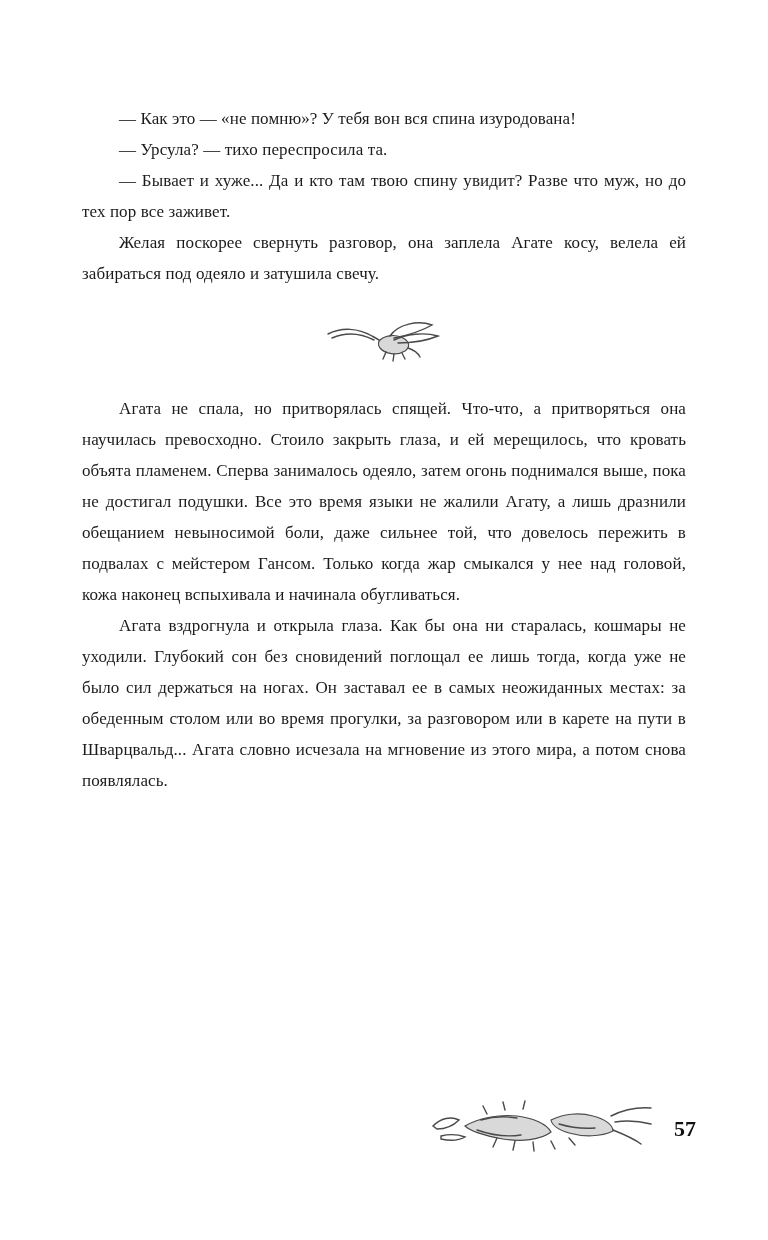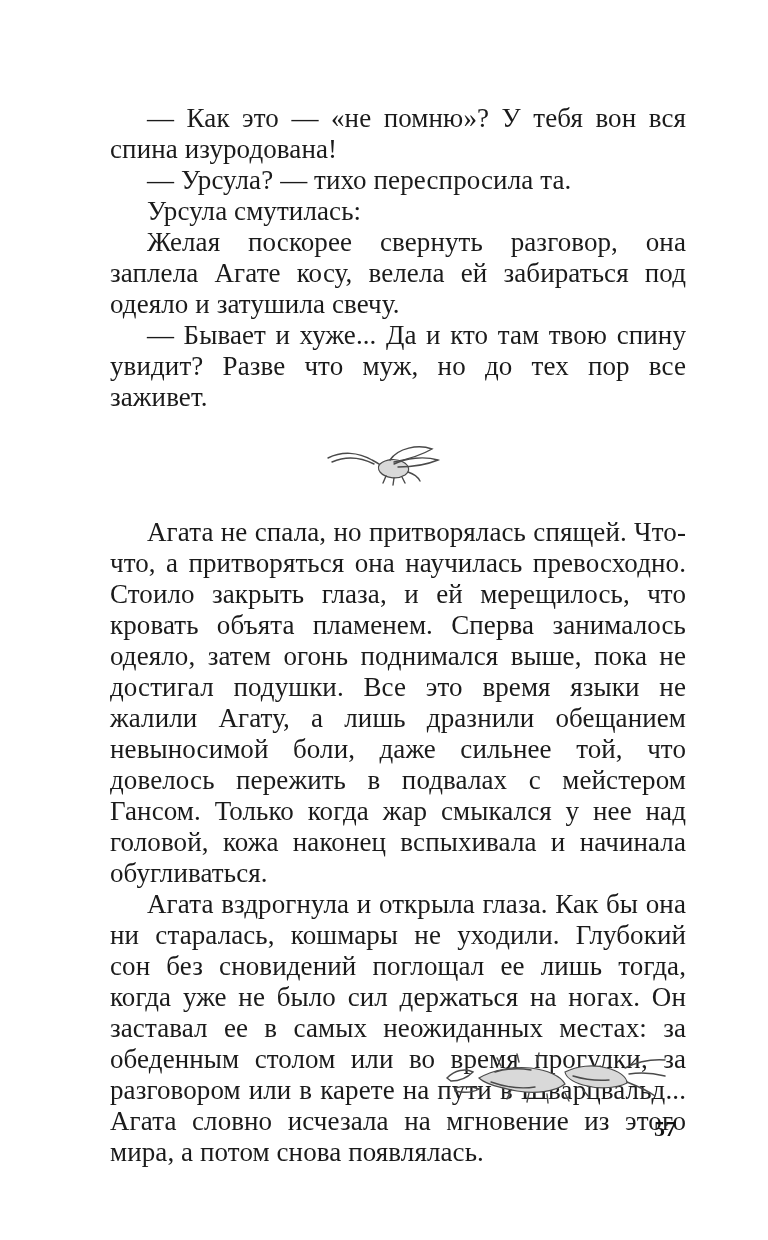--- a/index.html
+++ b/index.html
@@ -13,64 +13,61 @@
     font-family: "Liberation Serif", serif;
     color: #1b1b1b;
   }
   .text-block {
     position: absolute;
     top: 103px;
     left: 82px;
     right: 82px;
   }
   .text-block p {
-    font-size: 27px;
+    font-size: 17px;
     line-height: 31px;
     text-align: justify;
     text-indent: 37px;
     letter-spacing: 0.1px;
-    margin-left: 28px;
   }
   .ornament-divider {
     display: flex;
     justify-content: center;
     align-items: center;
     margin: 28px 0 24px 0;
     height: 52px;
   }
   .sketch { stroke: #4a4a4a; fill: none; stroke-width: 1.4; stroke-linecap: round; }
   .sketch-fill { fill: #d9d9d9; stroke: #4a4a4a; stroke-width: 1.2; }
   .footer {
     position: absolute;
-    right: 92px;
+    right: 72px;
     bottom: 86px;
     display: flex;
     align-items: flex-end;
     gap: 12px;
-    flex-direction: column;
   }
   .page-number {
     font-size: 22px;
     font-weight: bold;
     line-height: 1;
     padding-bottom: 14px;
     color: #111111;
   }
 </style>
 </head>
 <body>
 
 <div class="page">
 
   <div class="text-block">
     <p>— Как это — «не помню»? У тебя вон вся спина изуродована!</p>
     <p>— Урсула? — тихо переспросила та.</p>
-    <p>Урсула смутилась:</p>
+    <p>— Бывает и хуже... Да и кто там твою спину увидит? Разве что муж, но до тех пор все заживет.</p>
     <p>Желая поскорее свернуть разговор, она заплела Агате косу, велела ей забираться под одеяло и затушила свечу.</p>
-    <p>— Бывает и хуже... Да и кто там твою спину увидит? Разве что муж, но до тех пор все заживет.</p>
 
     <div class="ornament-divider">
 
       <svg width="120" height="50" viewBox="0 0 120 50" aria-hidden="true">
         <path class="sketch" d="M4 16 C 18 9, 34 10, 48 18 C 52 20, 55 22, 58 24"></path>
         <path class="sketch" d="M8 20 C 22 14, 36 15, 50 22" stroke-width="0.9"></path>
         <path class="sketch-fill" d="M56 22 c 6 -5 16 -6 23 -2 c 6 3 8 9 2 13 c -8 5 -20 3 -25 -3 c -2 -3 -2 -6 0 -8 z"></path>
         <path class="sketch" d="M66 18 C 74 6, 94 2, 108 7 C 96 14, 80 18, 70 20" stroke-width="1.1"></path>
         <path class="sketch" d="M70 22 C 82 16, 100 14, 114 18 C 102 23, 86 25, 74 25" stroke-width="0.9"></path>
         <path class="sketch" d="M62 34 l -3 7 M70 36 l -1 7 M78 35 l 3 6" stroke-width="1"></path>

